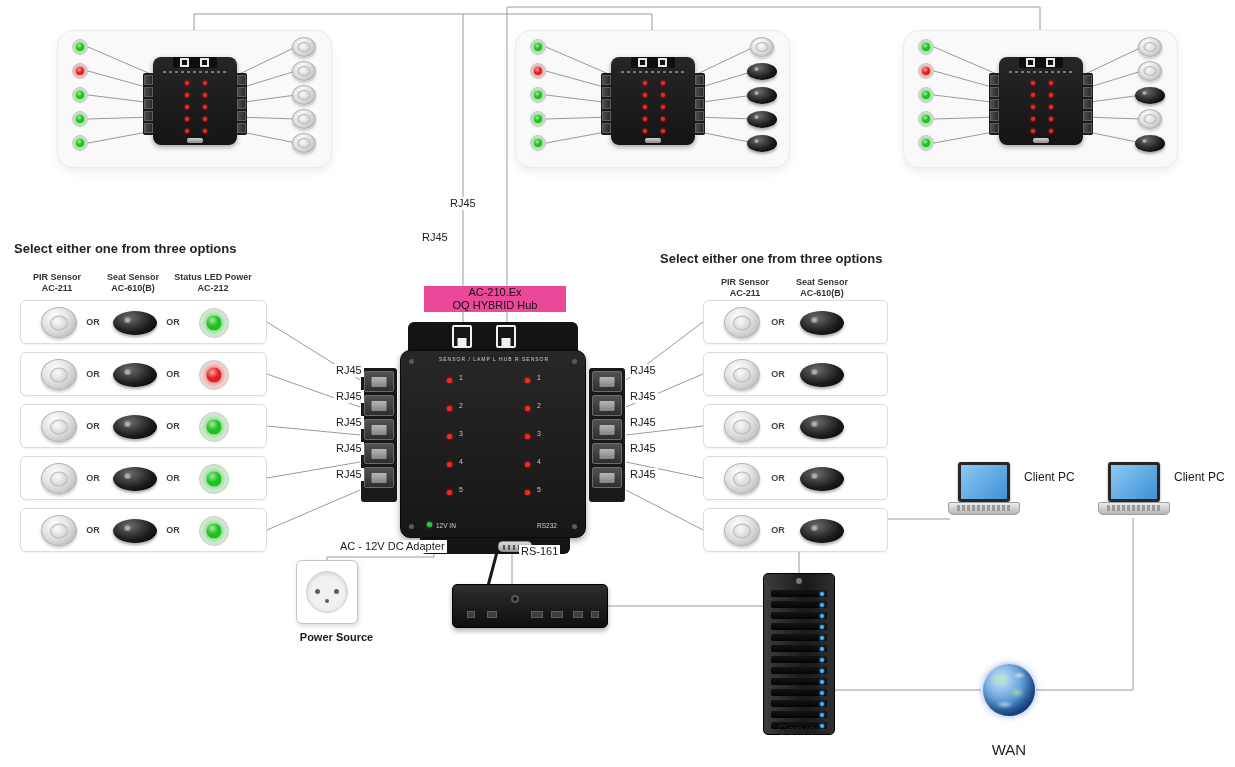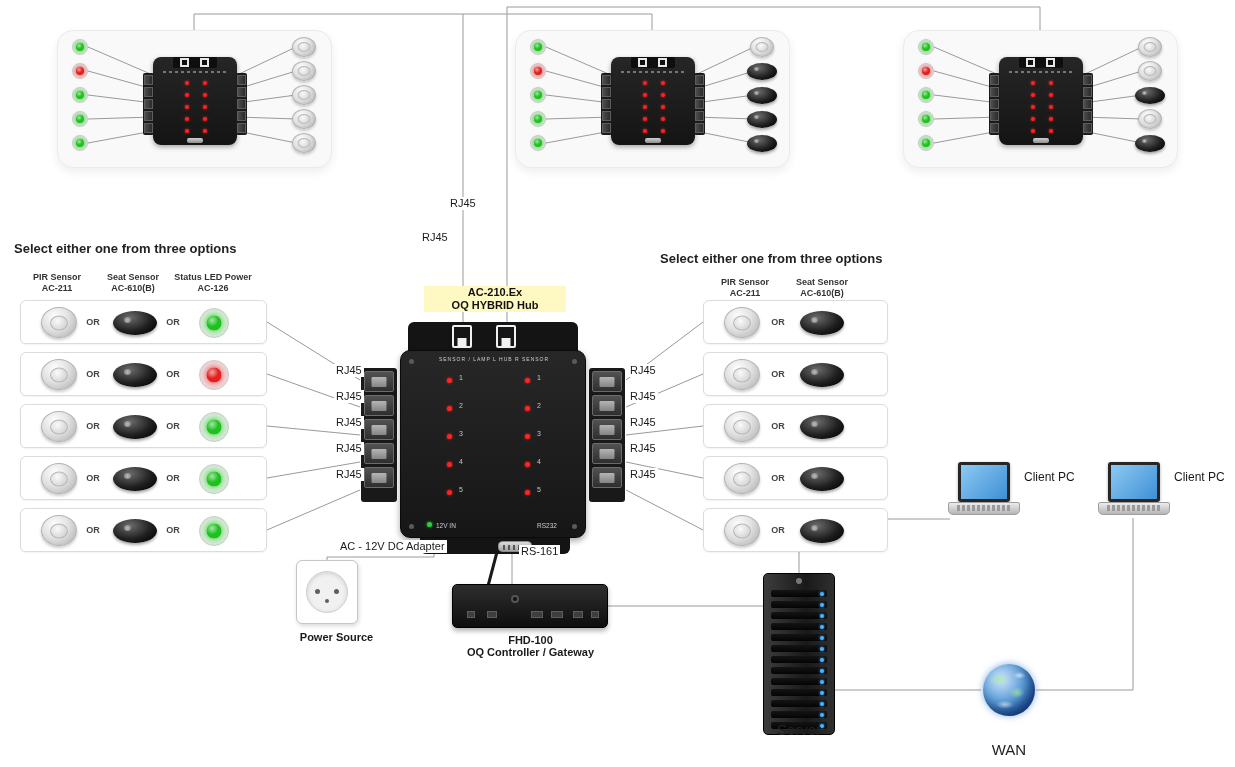--- a/index.html
+++ b/index.html
@@ -42,21 +42,21 @@
   .col-header{position:absolute;font-size:9px;font-weight:bold;color:#333;text-align:center;line-height:11px;}
   .rows{position:absolute;}
   .opt-row{position:absolute;left:0;height:44px;background:#fff;border:1px solid #dcdcdc;border-radius:6px;box-shadow:0 1px 2px rgba(0,0,0,.05);}
   .opt-row.wide{width:247px;}
   .opt-row.narrow{width:185px;}
   .or{position:absolute;top:16px;width:24px;text-align:center;font-size:9px;font-weight:bold;color:#444;}
 
   
   .lbl{position:absolute;font-weight:normal;color:#1a1a1a;white-space:nowrap;}
   .lbl.rj45{font-size:11px;background:#fff;padding:0 2px;line-height:13px;}
-  .hub-label{position:absolute;left:424px;top:286px;width:142px;text-align:center;font-size:11px;font-weight:bold;color:#111;background:#fef9c3;line-height:13px;}
+  .hub-label{position:absolute;left:424px;top:286px;width:142px;text-align:center;font-size:11px;font-weight:normal;color:#111;background:#ec4899;line-height:13px;}
   .dev-label{position:absolute;font-size:11px;font-weight:bold;color:#1a1a1a;text-align:center;white-space:nowrap;}
   .big-label{position:absolute;font-size:15px;color:#222;text-align:center;}
 
   
   .hub-topbar{position:absolute;left:408px;top:322px;width:170px;height:30px;background:#141414;border-radius:6px 6px 0 0;}
   .rj-port{position:absolute;top:3px;width:20px;height:23px;border:2px solid #f0f0f0;background:#161616;border-radius:2px;}
   .rj-port::after{content:"";position:absolute;left:50%;top:58%;transform:translateX(-50%);width:9px;height:8px;background:#f0f0f0;}
   .hub-body{position:absolute;left:400px;top:350px;width:186px;height:188px;background:linear-gradient(#272727,#161616);border:1px solid #0a0a0a;border-radius:10px;box-shadow:0 3px 6px rgba(0,0,0,.35);}
   .hub-header{position:absolute;left:8px;top:5px;width:170px;text-align:center;font-size:5px;letter-spacing:1px;color:#cfcfcf;white-space:nowrap;}
   #hub-rows{position:absolute;left:0;top:22px;width:186px;height:142px;}
@@ -340,21 +340,21 @@
   <div class="col-header" style="left:22px;top:272px;width:70px">
     <div>PIR Sensor</div>
     <div>AC-211</div>
   </div>
   <div class="col-header" style="left:98px;top:272px;width:70px">
     <div>Seat Sensor</div>
     <div>AC-610(B)</div>
   </div>
   <div class="col-header" style="left:170px;top:272px;width:86px">
     <div>Status LED Power</div>
-    <div>AC-126</div>
+    <div>AC-212</div>
   </div>
   <div class="rows" id="left-rows" style="left:20px;top:300px;width:247px;height:252px">
       <div class="opt-row wide" style="position: absolute; left: 0px; top: 0px;">
         <div class="dome" style="position: absolute; left: 20px; top: 6px;"></div>
         <div class="or" style="position: absolute; left: 60px; top: 16px;">OR</div>
         <div class="seat" style="position: absolute; left: 92px; top: 10px;"></div>
         <div class="or" style="position: absolute; left: 140px; top: 16px;">OR</div>
         <div class="lamp green" style="position: absolute; left: 178px; top: 7px;"></div>
       </div>
       <div class="opt-row wide" style="position: absolute; left: 0px; top: 52px;">
@@ -437,24 +437,20 @@
   <div class="lbl rj45" style="left:519px;top:545px">RS-161</div>
   <div class="controller" id="controller">
     <div class="clens"></div>
   <div class="cport" style="position: absolute; left: 14px; width: 8px; bottom: 9px;"></div>
       <div class="cport" style="position: absolute; left: 34px; width: 10px; bottom: 9px;"></div>
       <div class="cport" style="position: absolute; left: 78px; width: 12px; bottom: 9px;"></div>
       <div class="cport" style="position: absolute; left: 98px; width: 12px; bottom: 9px;"></div>
       <div class="cport" style="position: absolute; left: 120px; width: 10px; bottom: 9px;"></div>
       <div class="cport" style="position: absolute; left: 138px; width: 8px; bottom: 9px;"></div>
     </div>
-  <div class="dev-label" style="left:448px;top:634px;width:165px">
-    <div>FHD-100</div>
-    <div>OQ Controller / Gateway</div>
-  </div>
 
   <div class="server" id="server-slats">
       <div class="slat"></div>
       <div class="slat"></div>
       <div class="slat"></div>
       <div class="slat"></div>
       <div class="slat"></div>
       <div class="slat"></div>
       <div class="slat"></div>
       <div class="slat"></div>

